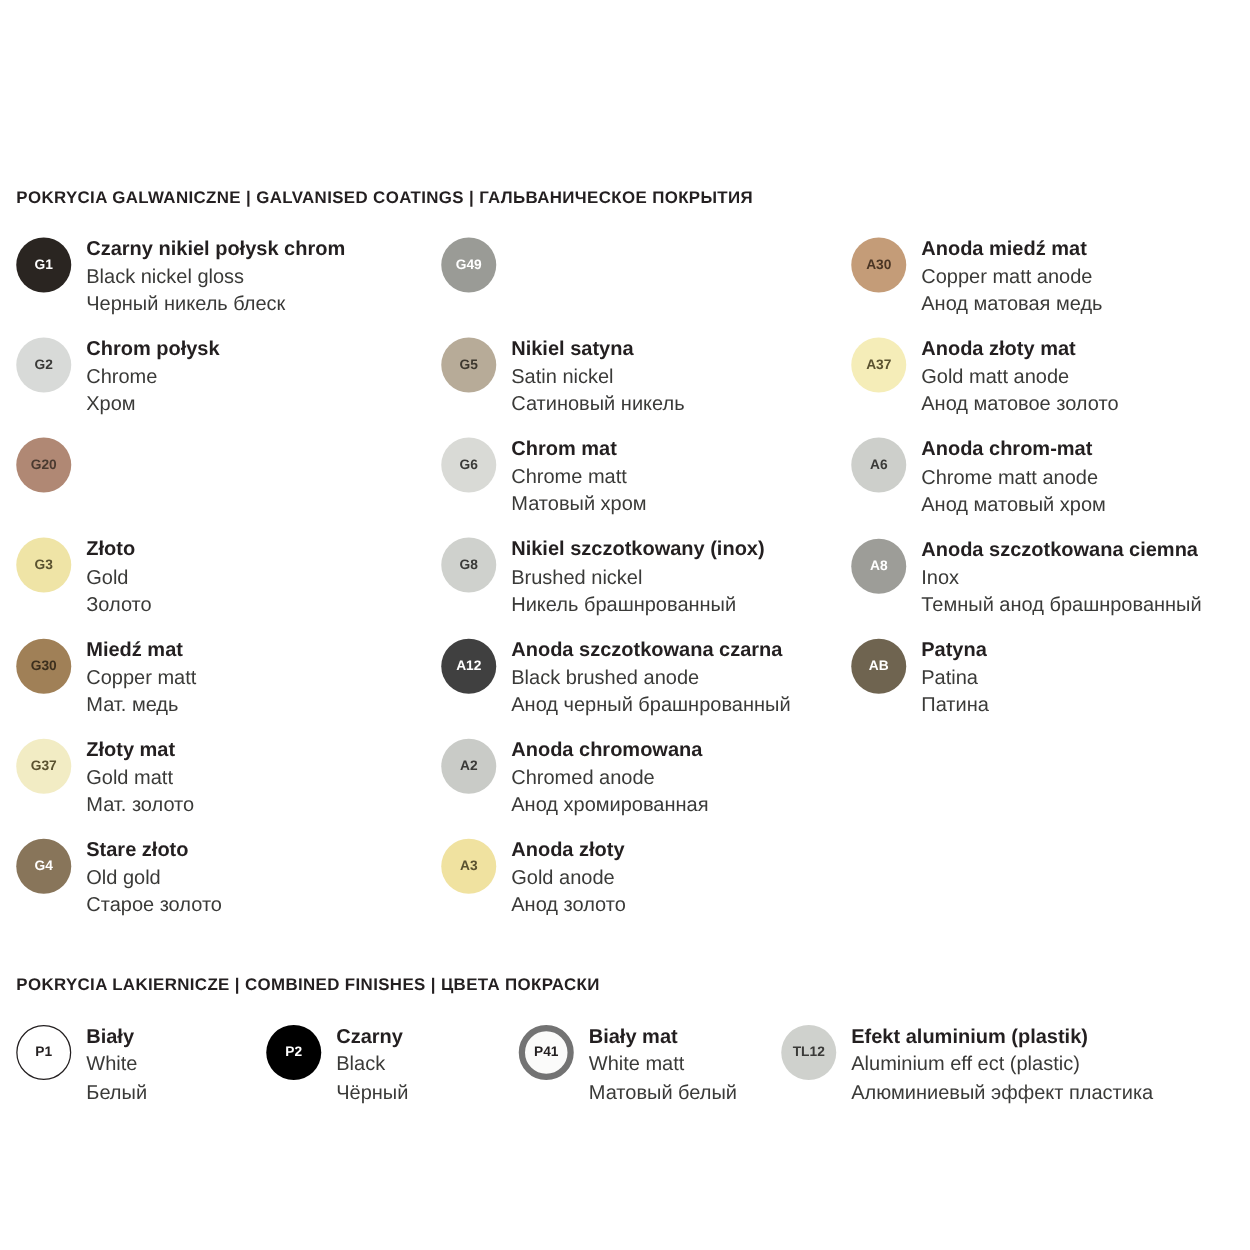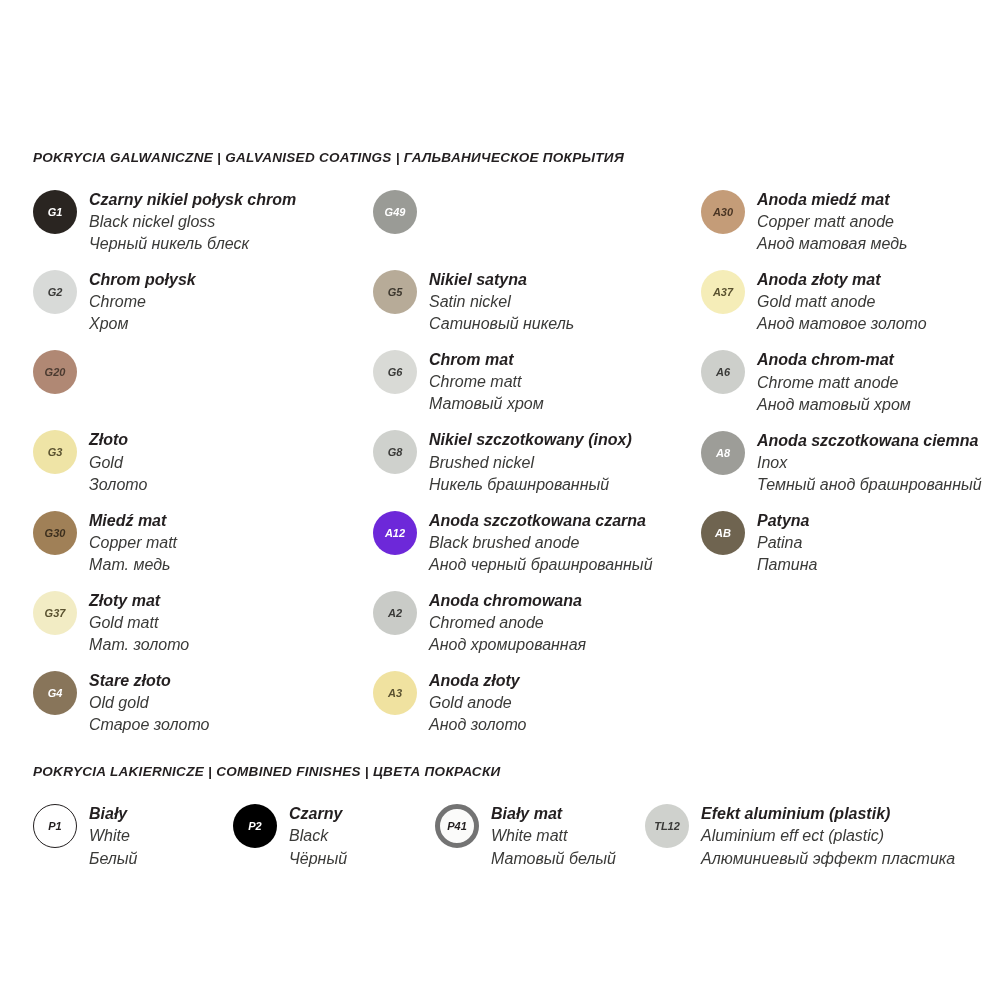--- a/index.html
+++ b/index.html
@@ -12,22 +12,21 @@
     background: #ffffff;
     font-family: "Liberation Sans", sans-serif;
     color: #231f20;
     overflow: hidden;
   }
   .page {
     position: relative;
     width: 1000px;
     height: 1000px;
     box-sizing: border-box;
-    padding: 150px 30px 0 33px;
-    font-style: italic;
+    padding: 150px 30px 0 13px;
   }
   .section-title {
     font-size: 13.5px;
     font-weight: bold;
     letter-spacing: 0.3px;
     color: #231f20;
     margin: 0 0 22px 0;
   }
   .columns {
     display: flex;
@@ -74,21 +73,21 @@
   }
   .l-en, .l-ru {
     font-size: 16px;
     font-weight: normal;
     line-height: 1.38;
     color: #3a3a38;
     white-space: nowrap;
   }
 
   .section2 {
-    margin-top: 16px;
+    margin-top: 32px;
   }
   .bottom-row {
     display: flex;
     width: 940px;
     margin-top: 20px;
   }
   .bottom-row .entry { margin-bottom: 0; min-height: 0; }
   .b1 { width: 200px; }
   .b2 { width: 202px; }
   .b3 { width: 210px; }
@@ -192,21 +191,21 @@
       <div class="entry">
         <div class="swatch" style="background:#cfd1cd;color:#3a3a38">G8</div>
         <div class="labels">
           <div class="l-pl">Nikiel szczotkowany (inox)</div>
           <div class="l-en">Brushed nickel</div>
           <div class="l-ru">Никель брашнрованный</div>
         </div>
       </div>
 
       <div class="entry">
-        <div class="swatch" style="background:#6d28d9;color:#ffffff">A12</div>
+        <div class="swatch" style="background:#404040;color:#ffffff">A12</div>
         <div class="labels">
           <div class="l-pl">Anoda szczotkowana czarna</div>
           <div class="l-en">Black brushed anode</div>
           <div class="l-ru">Анод черный брашнрованный</div>
         </div>
       </div>
 
       <div class="entry">
         <div class="swatch" style="background:#c9cbc7;color:#3a3a38">A2</div>
         <div class="labels">

